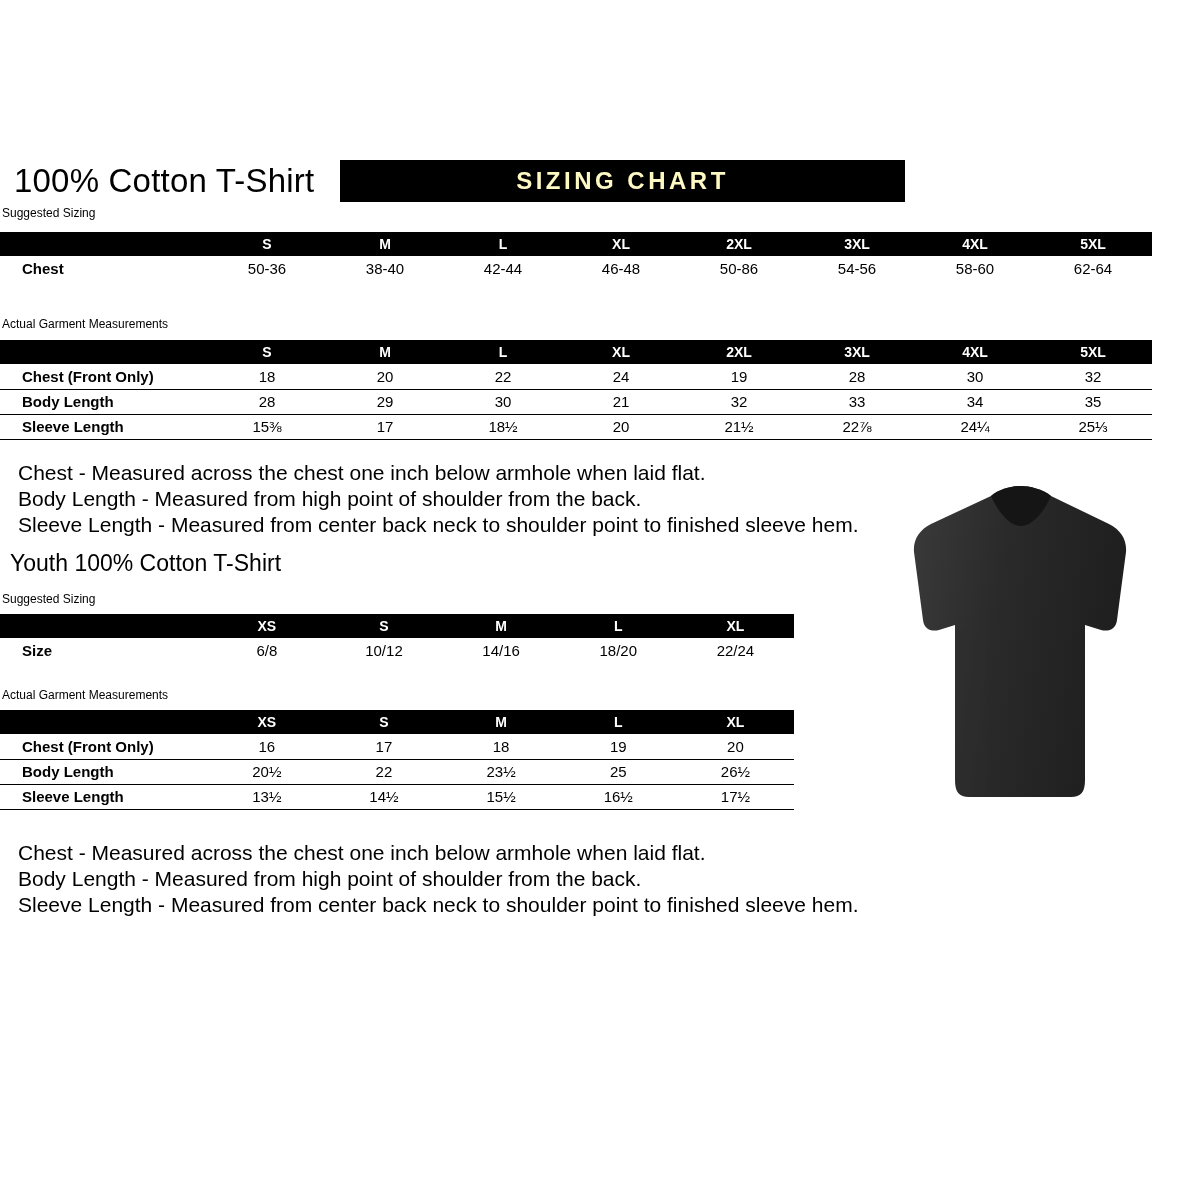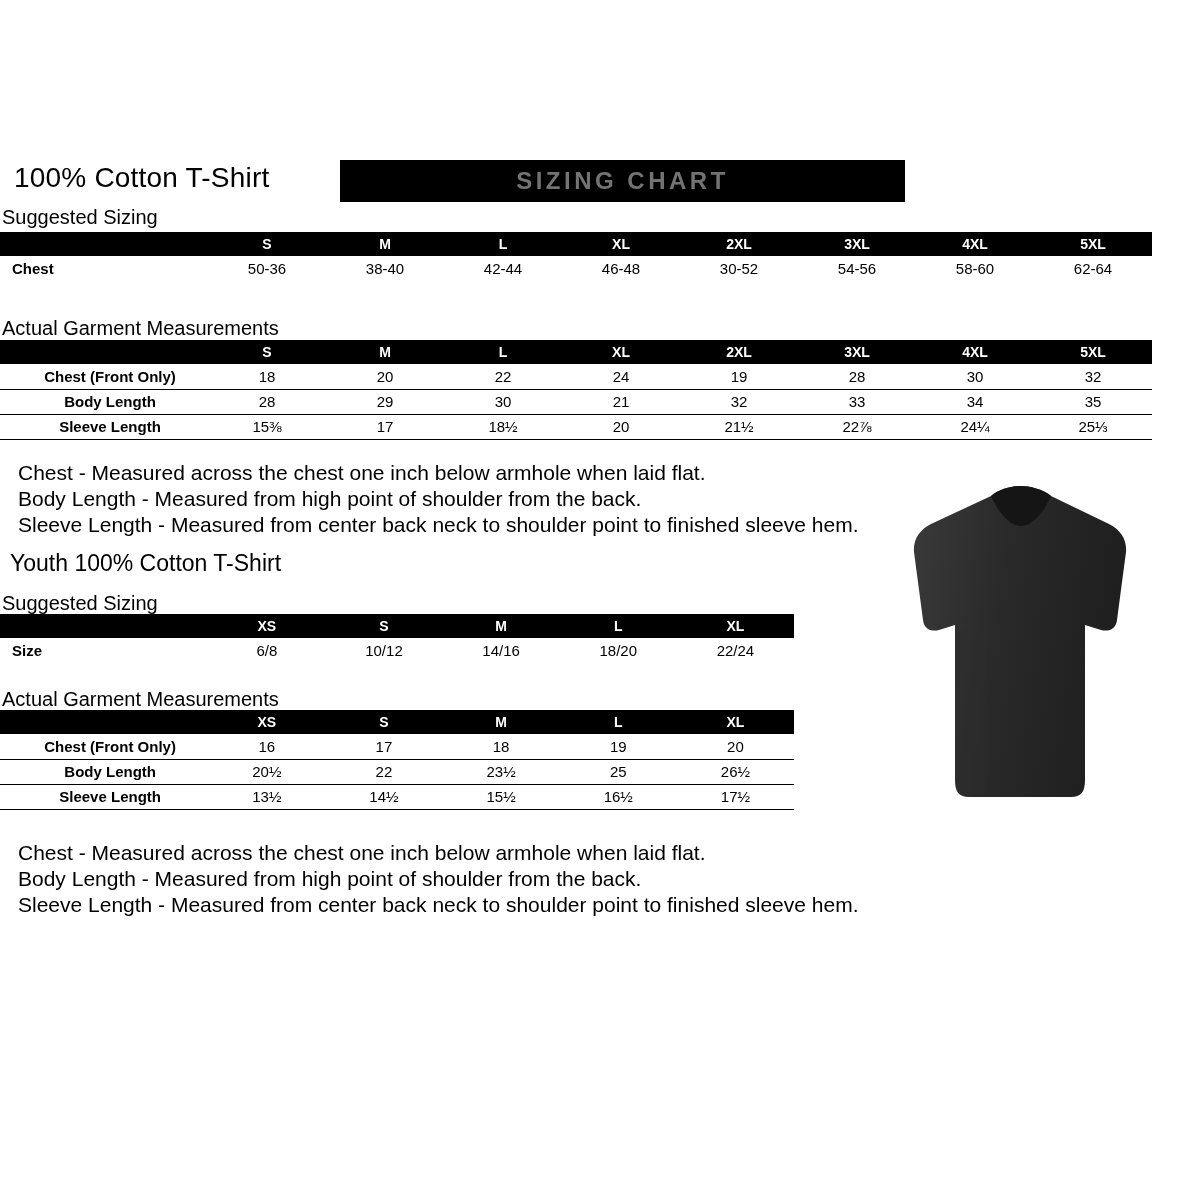--- a/index.html
+++ b/index.html
@@ -22,44 +22,44 @@
 
   
   .top-row {
     position: absolute;
     left: 0px; top: 160px;
     width: 905px; height: 42px;
   }
   .main-title {
     position: absolute;
     left: 14px; top: 2px;
-    font-size: 28px;
+    font-size: 33px;
     letter-spacing: 0.2px;
     white-space: nowrap;
   }
   .sizing-banner {
     position: absolute;
     left: 340px; top: 0px;
     width: 565px; height: 42px;
     background: #000000;
   }
   .sizing-banner span {
     position: absolute;
     left: 50%; top: 50%;
     transform: translate(-50%, -50%);
-    color: #737373;
+    color: #fef9c3;
     font-size: 24px;
     font-weight: bold;
     letter-spacing: 3.5px;
     white-space: nowrap;
   }
 
   .section-label {
     position: absolute;
-    font-size: 20px;
+    font-size: 12px;
     white-space: nowrap;
     left: 2px;
   }
 
   
   table.sz {
     position: absolute;
     border-collapse: collapse;
     table-layout: fixed;
     font-size: 15px;
@@ -75,27 +75,26 @@
   table.sz thead th {
     background: #000000;
     color: #ffffff;
     font-weight: bold;
     font-size: 14px;
     height: 24px;
   }
   table.sz thead th.rowhdr { background: #000000; }
   table.sz td.rowhdr {
     text-align: left;
-    padding-left: 12px;
+    padding-left: 22px;
     font-weight: bold;
     font-size: 15px;
   }
   table.sz tbody tr.ruled td {
     border-bottom: 1.5px solid #000000;
-    text-align: center;
   }
 
   
   #adult-suggested { left: 0px; top: 232px; width: 1152px; }
   #adult-suggested col.c0 { width: 208px; }
   #adult-suggested col.cx { width: 118px; }
 
   
   #adult-actual { left: 0px; top: 340px; width: 1152px; }
   #adult-actual col.c0 { width: 208px; }
@@ -172,21 +171,21 @@
         <th>5XL</th>
       </tr>
     </thead>
     <tbody>
       <tr>
         <td class="rowhdr">Chest</td>
         <td>50-36</td>
         <td>38-40</td>
         <td>42-44</td>
         <td>46-48</td>
-        <td>30-52</td>
+        <td>50-86</td>
         <td>54-56</td>
         <td>58-60</td>
         <td>62-64</td>
       </tr>
     </tbody>
   </table>
 
   <div class="section-label" style="top:317px;">Actual Garment Measurements</div>
 
   <table class="sz" id="adult-actual">

